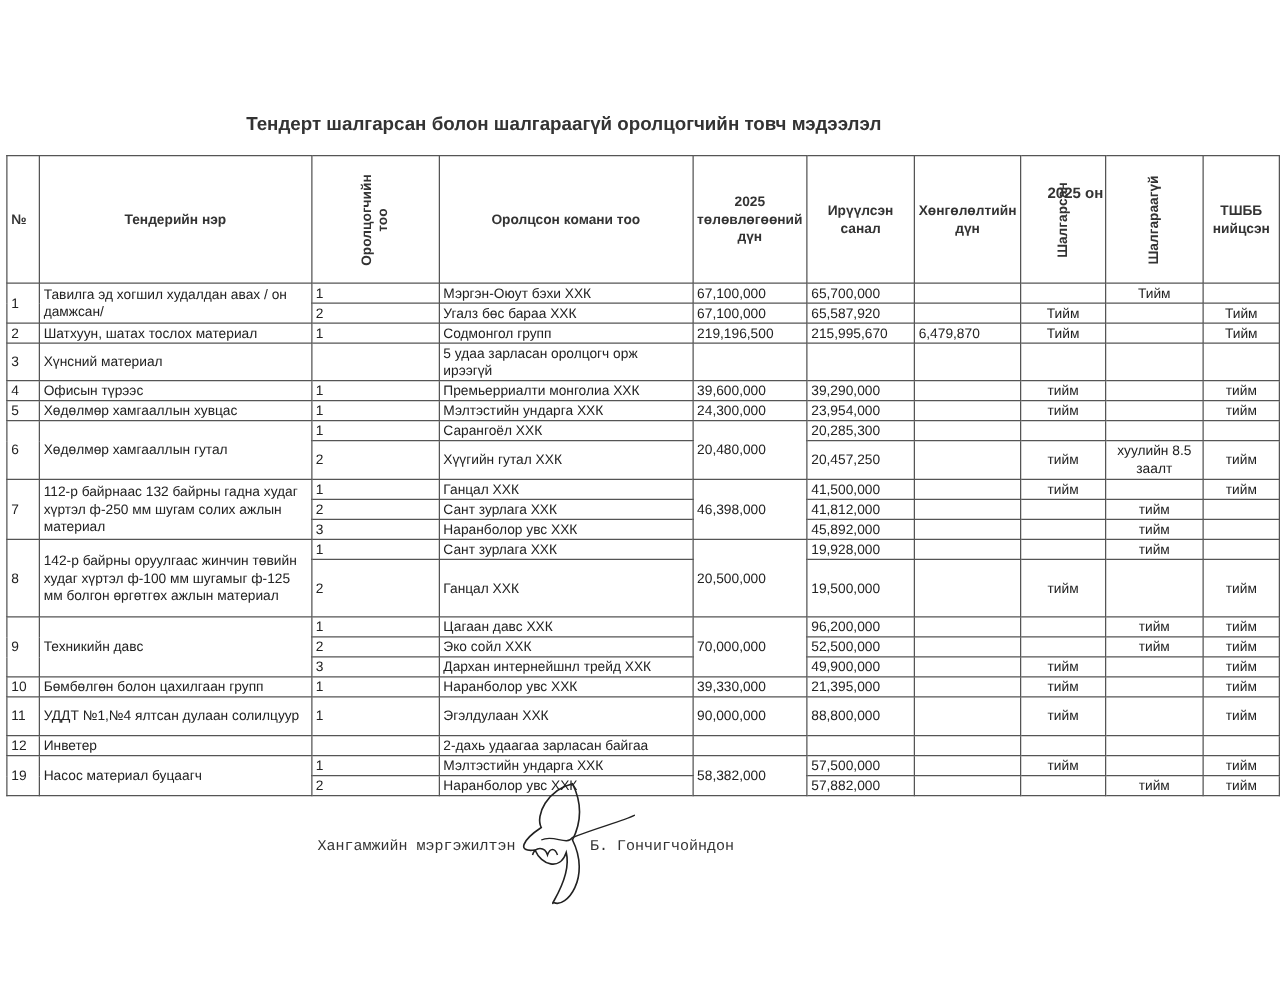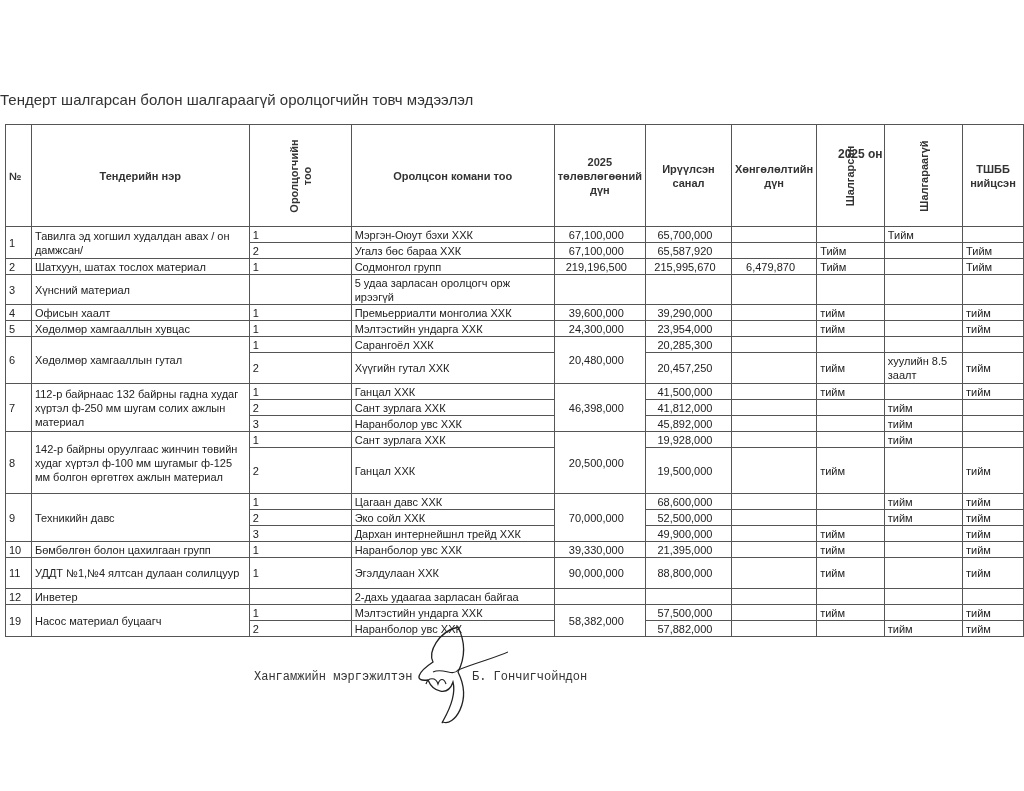--- a/index.html
+++ b/index.html
@@ -1,24 +1,24 @@
 <!DOCTYPE html>
 <html><head>
 <meta charset="utf-8">
 <style>
   html,body{margin:0;padding:0;background:#fff;}
   body{width:1024px;height:791px;position:relative;font-family:"Liberation Sans",sans-serif;color:#222;overflow:hidden;}
-  .title{position:absolute;left:0;width:870px;top:91px;text-align:left;font-weight:normal;font-size:15px;color:#333;}
+  .title{position:absolute;left:0;width:870px;top:91px;text-align:center;font-weight:bold;font-size:15px;color:#333;padding-left:16px;}
   .year{position:absolute;left:838px;top:109px;font-weight:bold;font-size:12px;color:#333;margin-top:38px;}
   table{position:absolute;left:5px;top:124px;border-collapse:collapse;table-layout:fixed;font-size:11px;}
   td,th{border:1px solid #555;padding:0 3px;line-height:14px;vertical-align:middle;overflow:hidden;}
   th{font-weight:bold;text-align:center;font-size:11px;color:#333;height:101px;}
   th.vert span{display:inline-block;transform:rotate(-90deg);white-space:nowrap;}
-  td.num{text-align:center;padding-right:10px;}
-  td.c{text-align:left;}
+  td.num{text-align:left;padding-right:10px;}
+  td.c{text-align:center;}
   td.idx{text-align:left;}
   .sig-row{position:absolute;top:670px;font-size:12px;color:#333;font-family:Liberation Mono, monospace;}
   svg.sig{position:absolute;left:398px;top:622px;}
 </style>
 </head>
 <body>
 
 <div class="title">Тендерт шалгарсан болон шалгараагүй оролцогчийн товч мэдээлэл</div>
 <div class="year">2025 он</div>
 
@@ -91,21 +91,21 @@
         <td>5 удаа зарласан оролцогч  орж ирээгүй</td>
         <td></td>
         <td></td>
         <td></td>
         <td></td>
         <td></td>
         <td></td>
       </tr>
       <tr style="height: 16px;">
         <td class="idx" rowspan="1">4</td>
-        <td rowspan="1">Офисын хаалт</td>
+        <td rowspan="1">Офисын түрээс</td>
         <td>1</td>
         <td>Премьерриалти монголиа ХХК</td>
         <td class="num">39,600,000</td>
         <td class="num">39,290,000</td>
         <td class="num"></td>
         <td class="c">тийм</td>
         <td class="c"></td>
         <td class="c">тийм</td>
       </tr>
       <tr style="height: 16px;">
@@ -191,21 +191,21 @@
         <td class="c">тийм</td>
         <td class="c"></td>
         <td class="c">тийм</td>
       </tr>
       <tr style="height: 16px;">
         <td class="idx" rowspan="3">9</td>
         <td rowspan="3">Техникийн давс</td>
         <td>1</td>
         <td>Цагаан давс ХХК</td>
         <td class="num" rowspan="3">70,000,000</td>
-        <td class="num">68,600,000</td>
+        <td class="num">96,200,000</td>
         <td class="num"></td>
         <td class="c"></td>
         <td class="c">тийм</td>
         <td class="c">тийм</td>
       </tr>
       <tr style="height: 16px;">
         <td>2</td>
         <td>Эко сойл ХХК</td>
         <td class="num">52,500,000</td>
         <td class="num"></td>

